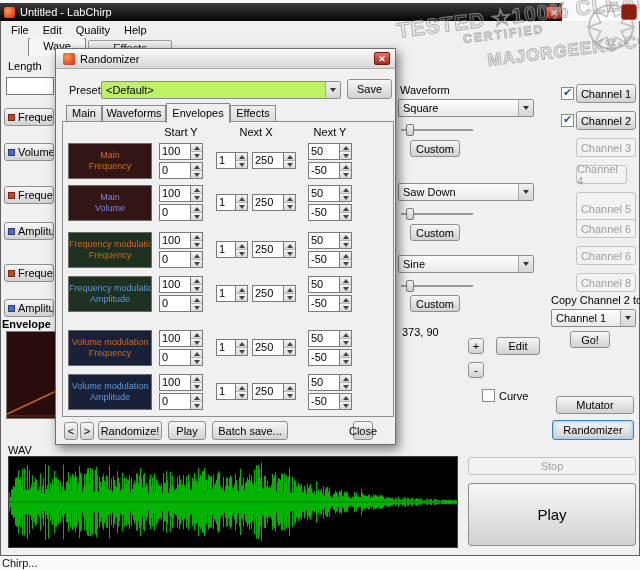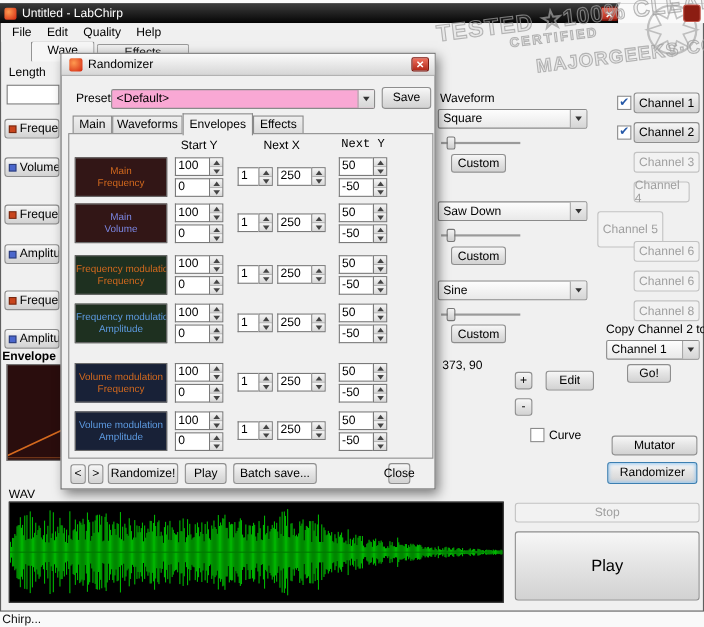--- a/index.html
+++ b/index.html
@@ -45,21 +45,21 @@
     position:absolute; background:linear-gradient(#f7f7f7,#e5e5e5 45%,#d2d2d2);
     border:1px solid #8e8e8e; border-radius:3px; font-size:11px; color:#000;
     display:flex; align-items:center; justify-content:center; cursor:default;
   }
   .btn.disabled { color:#9f9f9f; background:#f2f2f2; border-color:#c2c2c2; }
   .btn.focused { border-color:#3c7fb1; box-shadow: inset 0 0 3px 1px #9cc9ee; }
   .combo {
     position:absolute; border:1px solid #8a8a8a; border-radius:2px;
     background:linear-gradient(#fdfdfd,#e9e9e9); display:flex; align-items:center;
   }
-  .combo.white { background:#f9a8d4; }
+  .combo.white { background:#bef264; }
   .combo .cval { flex:1; padding-left:4px; white-space:nowrap; overflow:hidden; }
   .combo .carr { width:15px; align-self:stretch; display:flex; align-items:center; justify-content:center;
     border-left:1px solid #a8a8a8; background:linear-gradient(#f0f0f0,#d6d6d6); }
   .combo .carr::after { content:""; border-left:3.5px solid transparent;
     border-right:3.5px solid transparent; border-top:4px solid #333; }
   .cb { position:absolute; width:13px; height:13px; background:#fff; border:1px solid #8a8a8a; }
   .cb.checked::after { content:"✔"; position:absolute; left:1px; top:-2px; font-size:11px; color:#2457a7; }
   .slider { position:absolute; width:72px; height:14px; }
   .slider .track { position:absolute; left:0; right:0; top:6px; height:2px; background:#9a9a9a; }
   .slider .thumb { position:absolute; left:5px; top:1px; width:8px; height:12px;
@@ -214,21 +214,21 @@
       <div class="btn" style="left: 410px; top: 295px; width: 50px; height: 17px;">Custom</div>
     </div>
 
   <div class="layer" id="channels">
       <span class="cb checked" style="left: 561px; top: 87px;"></span>
       <div class="btn" style="left: 576px; top: 84px; width: 60px; height: 19px;">Channel 1</div>
       <span class="cb checked" style="left: 561px; top: 114px;"></span>
       <div class="btn" style="left: 576px; top: 111px; width: 60px; height: 19px;">Channel 2</div>
       <div class="btn disabled" style="left: 576px; top: 138px; width: 60px; height: 19px;">Channel 3</div>
       <div class="btn disabled" style="left: 576px; top: 165px; width: 51px; height: 19px;">Channel 4</div>
-      <div class="btn disabled" style="left: 543px; top: 192px; width: 60px; height: 33px;">Channel 5</div>
+      <div class="btn disabled" style="left: 576px; top: 192px; width: 60px; height: 33px;">Channel 5</div>
       <div class="btn disabled" style="left: 576px; top: 219px; width: 60px; height: 19px;">Channel 6</div>
       <div class="btn disabled" style="left: 576px; top: 246px; width: 60px; height: 19px;">Channel 6</div>
       <div class="btn disabled" style="left: 576px; top: 273px; width: 60px; height: 19px;">Channel 8</div>
     </div>
 
   <span class="lbl" style="left:551px;top:294px;">Copy Channel 2 to:</span>
   <div class="combo" style="left:551px;top:309px;width:85px;height:18px;">
     <span class="cval">Channel 1</span>
     <span class="carr"></span>
   </div>
@@ -719,21 +719,21 @@
 
     <div class="dtab" style="left:10px;width:36px;">Main</div>
     <div class="dtab" style="left:46px;width:64px;">Waveforms</div>
     <div class="dtab active" style="left:110px;width:64px;">Envelopes</div>
     <div class="dtab" style="left:174px;width:46px;">Effects</div>
 
     <div class="dlg-panel"></div>
 
     <div class="col-h" style="left:103px;width:44px;">Start Y</div>
     <div class="col-h" style="left:160px;width:80px;">Next X</div>
-    <div class="col-h" style="left:252px;width:44px;font-family:Liberation Mono, monospace;">Next Y</div>
+    <div class="col-h" style="left:252px;width:44px;">Next Y</div>
 
     <div id="rz-rows">
         <div class="rz-row" style="top: 94px;">
           <div class="rz-label" style="background:#321616;color:#d2691e">
             <span>Main</span>
             <span>Frequency</span>
           </div>
           <div class="rz-col stack" style="left:97px">
             <span class="spin" style="width:44px">
               <span class="spin-val">100</span>

